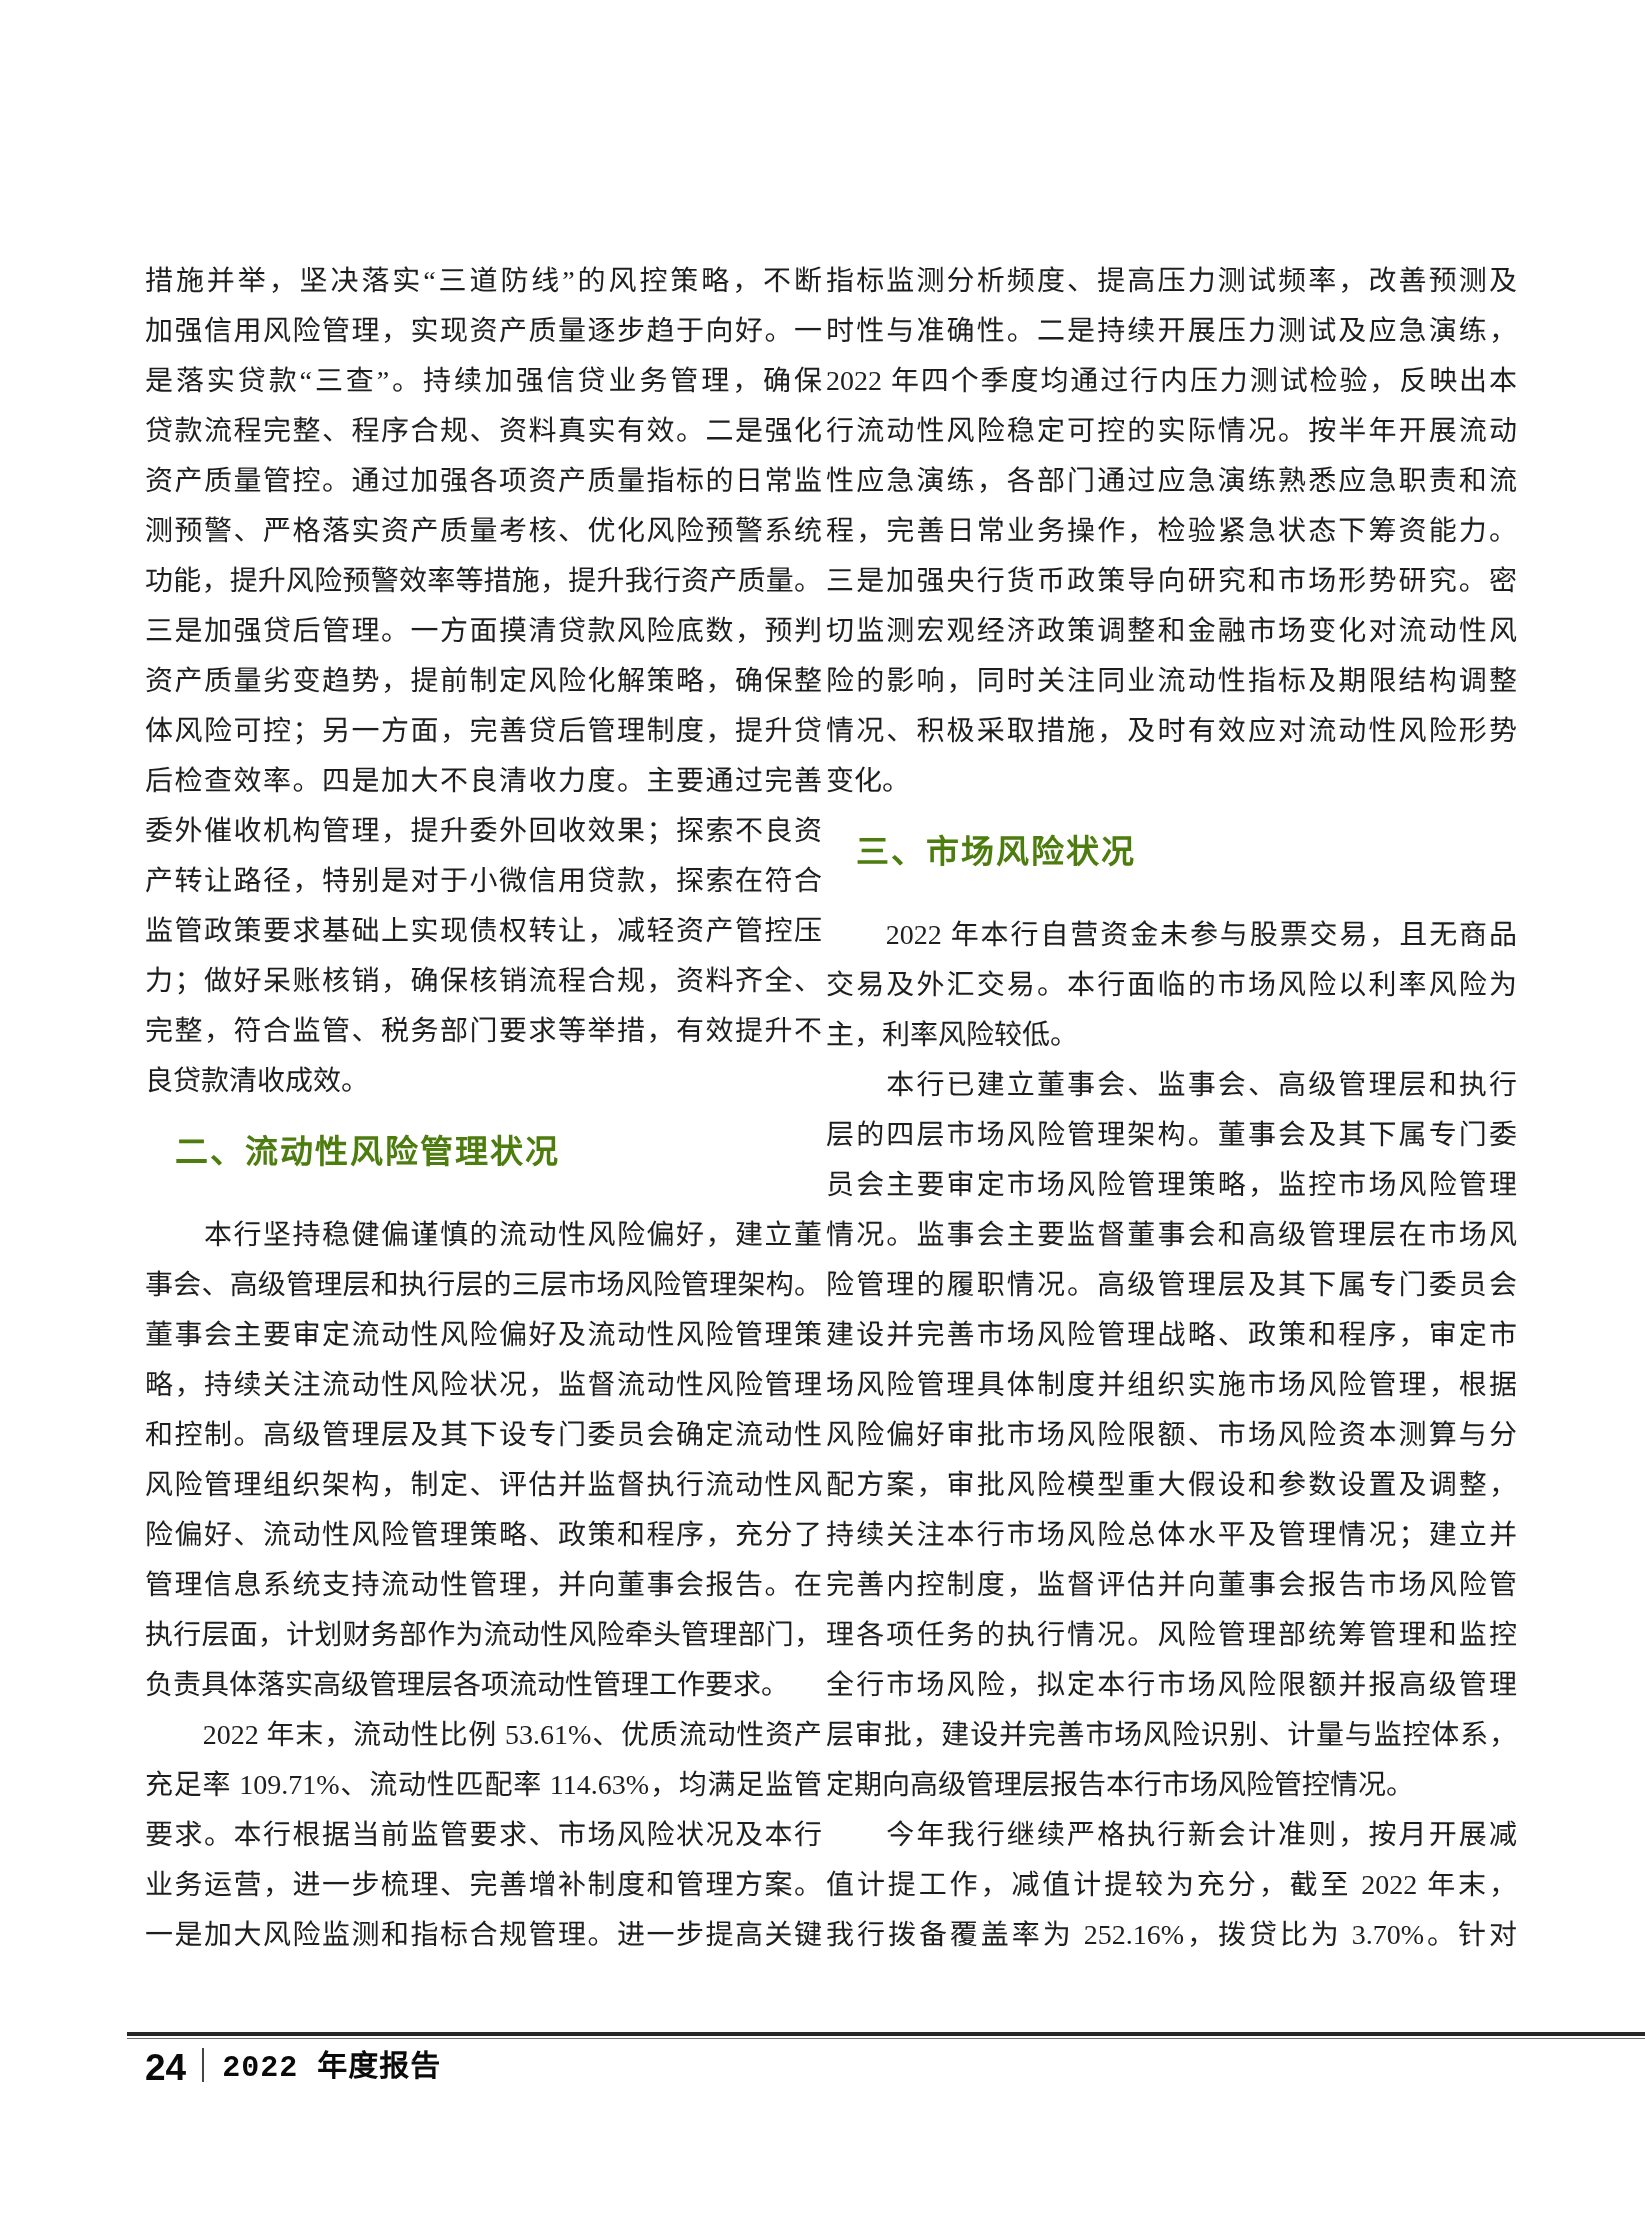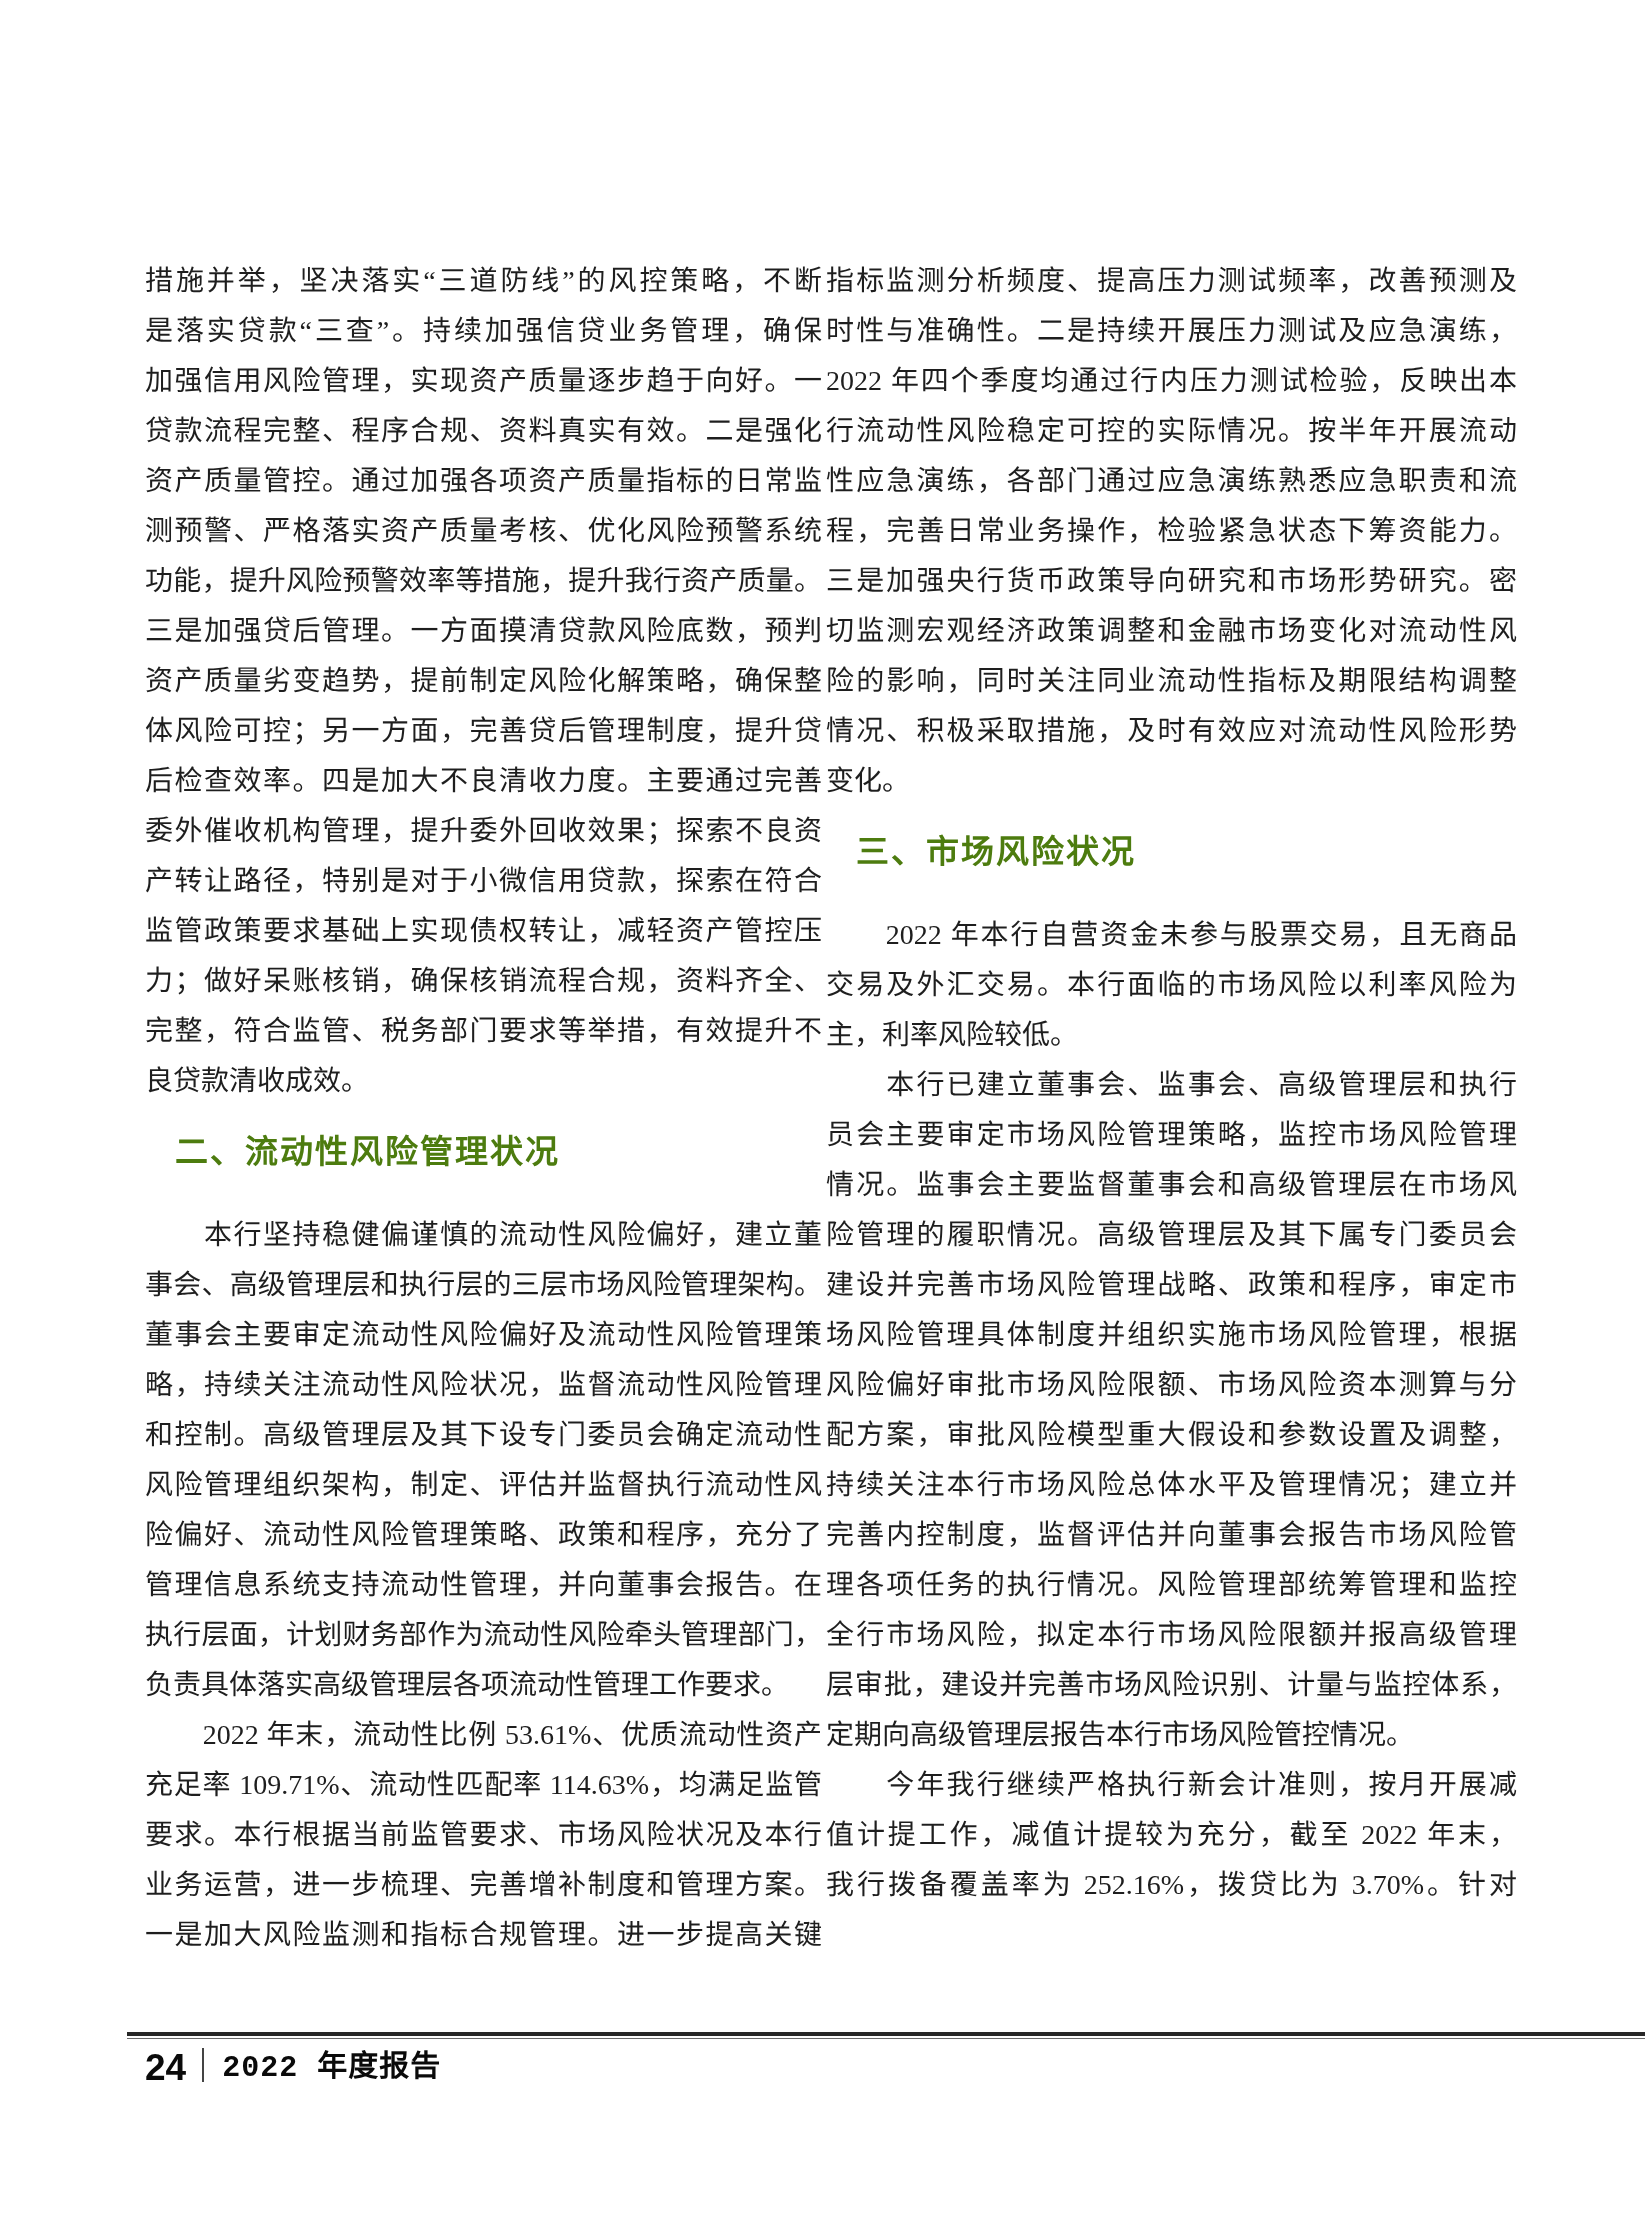--- a/index.html
+++ b/index.html
@@ -93,22 +93,22 @@
 </style>
 </head>
 <body>
 
 <div class="page">
 
   <div class="column col-left">
     <div class="para end-left">
 
     <span class="line">措施并举，坚决落实“三道防线”的风控策略，不断</span>
+        <span class="line">加强信用风险管理，实现资产质量逐步趋于向好。一</span>
         <span class="line">是落实贷款“三查”。持续加强信贷业务管理，确保</span>
-        <span class="line">加强信用风险管理，实现资产质量逐步趋于向好。一</span>
         <span class="line">贷款流程完整、程序合规、资料真实有效。二是强化</span>
         <span class="line">资产质量管控。通过加强各项资产质量指标的日常监</span>
         <span class="line">测预警、严格落实资产质量考核、优化风险预警系统</span>
         <span class="line">功能，提升风险预警效率等措施，提升我行资产质量。</span>
         <span class="line">三是加强贷后管理。一方面摸清贷款风险底数，预判</span>
         <span class="line">资产质量劣变趋势，提前制定风险化解策略，确保整</span>
         <span class="line">体风险可控；另一方面，完善贷后管理制度，提升贷</span>
         <span class="line">后检查效率。四是加大不良清收力度。主要通过完善</span>
         <span class="line">委外催收机构管理，提升委外回收效果；探索不良资</span>
         <span class="line">产转让路径，特别是对于小微信用贷款，探索在符合</span>
@@ -165,20 +165,21 @@
     <div class="para end-left">
 
     <span class="line">　　2022 年本行自营资金未参与股票交易，且无商品</span>
         <span class="line">交易及外汇交易。本行面临的市场风险以利率风险为</span>
         <span class="line">主，利率风险较低。</span>
       </div>
 
     <div class="para end-left">
 
     <span class="line">　　本行已建立董事会、监事会、高级管理层和执行</span>
+        <span class="line">层的四层市场风险管理架构。董事会及其下属专门委</span>
         <span class="line">员会主要审定市场风险管理策略，监控市场风险管理</span>
         <span class="line">情况。监事会主要监督董事会和高级管理层在市场风</span>
         <span class="line">险管理的履职情况。高级管理层及其下属专门委员会</span>
         <span class="line">建设并完善市场风险管理战略、政策和程序，审定市</span>
         <span class="line">场风险管理具体制度并组织实施市场风险管理，根据</span>
         <span class="line">风险偏好审批市场风险限额、市场风险资本测算与分</span>
         <span class="line">配方案，审批风险模型重大假设和参数设置及调整，</span>
         <span class="line">持续关注本行市场风险总体水平及管理情况；建立并</span>
         <span class="line">完善内控制度，监督评估并向董事会报告市场风险管</span>
         <span class="line">理各项任务的执行情况。风险管理部统筹管理和监控</span>

